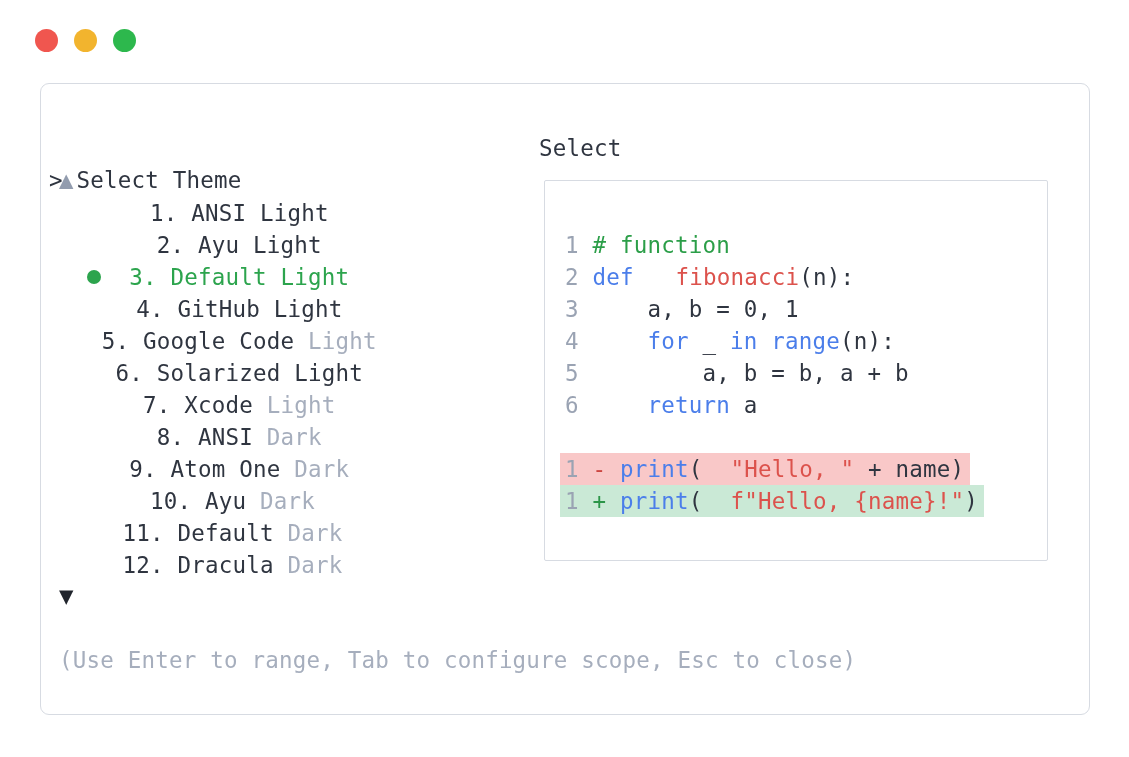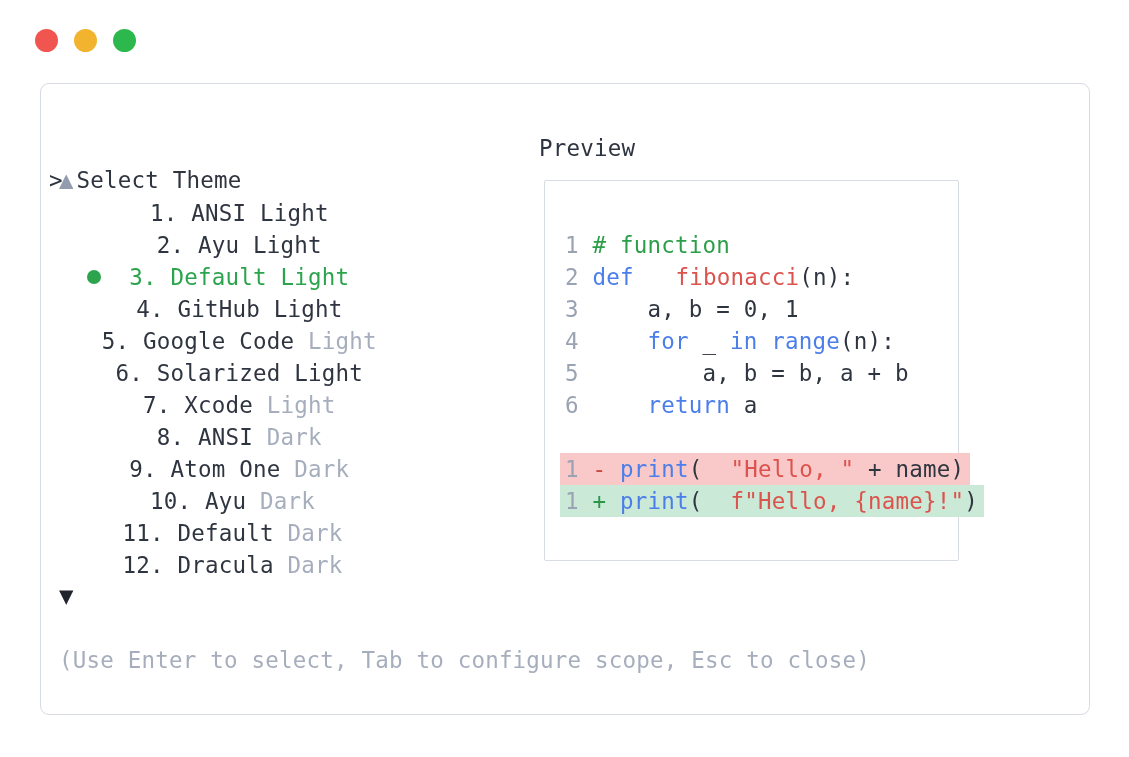--- a/index.html
+++ b/index.html
@@ -33,21 +33,21 @@
   .theme-list{position:absolute;left:20px;top:113px;text-align:center;}
   .theme-row{height:32px;cursor:pointer;}
   .dot-slot{display:inline-block;width:2ch;height:32px;position:relative;vertical-align:top;}
   .dot{position:absolute;left:-2px;top:9px;width:14px;height:14px;border-radius:50%;background:var(--selection-green);}
   .theme-row .num,.theme-row .name{color:var(--text-dark);}
   .theme-row .variant{color:var(--text-muted);}
   .theme-row.selected .num,.theme-row.selected .name,.theme-row.selected .variant{color:var(--selection-green);}
 
   
   .preview-title{position:absolute;left:498px;top:48px;}
-  .preview-box{position:absolute;left:503px;top:96px;width:415px;height:381px;
+  .preview-box{position:absolute;left:503px;top:96px;width:504px;height:381px;
     border:1.5px solid var(--border);border-radius:2px;background:#fff;}
   .code{position:absolute;left:20px;top:48px;}
   .diff{position:absolute;left:20px;top:272px;}
   .code-row{height:32px;}
   .lnum{color:var(--line-number);}
   .tok-comment{color:var(--code-comment);}
   .tok-keyword{color:var(--code-keyword);}
   .tok-red{color:var(--code-red);margin-left:28px;}
   .tok-plain{color:var(--text-dark);}
   .tok-minus{color:var(--diff-minus);}
@@ -67,21 +67,21 @@
 
 <div class="panel">
   <div class="prompt mono">&gt; Select Theme</div>
 
   <div class="scroll-up mono">▲</div>
 
   <div class="theme-list mono" id="theme-list"><div class="theme-row"><span class="dot-slot">  </span><span class="num"> 1. </span><span class="name">ANSI Light</span></div><div class="theme-row"><span class="dot-slot">  </span><span class="num"> 2. </span><span class="name">Ayu Light</span></div><div class="theme-row selected"><span class="dot-slot">  <span class="dot"></span></span><span class="num"> 3. </span><span class="name">Default Light</span></div><div class="theme-row"><span class="dot-slot">  </span><span class="num"> 4. </span><span class="name">GitHub Light</span></div><div class="theme-row"><span class="dot-slot">  </span><span class="num"> 5. </span><span class="name">Google Code</span><span class="variant"> Light</span></div><div class="theme-row"><span class="dot-slot">  </span><span class="num"> 6. </span><span class="name">Solarized Light</span></div><div class="theme-row"><span class="dot-slot">  </span><span class="num"> 7. </span><span class="name">Xcode</span><span class="variant"> Light</span></div><div class="theme-row"><span class="dot-slot">  </span><span class="num"> 8. </span><span class="name">ANSI</span><span class="variant"> Dark</span></div><div class="theme-row"><span class="dot-slot">  </span><span class="num"> 9. </span><span class="name">Atom One</span><span class="variant"> Dark</span></div><div class="theme-row"><span class="dot-slot">  </span><span class="num">10. </span><span class="name">Ayu</span><span class="variant"> Dark</span></div><div class="theme-row"><span class="dot-slot">  </span><span class="num">11. </span><span class="name">Default</span><span class="variant"> Dark</span></div><div class="theme-row"><span class="dot-slot">  </span><span class="num">12. </span><span class="name">Dracula</span><span class="variant"> Dark</span></div></div>
 
   <div class="scroll-down mono">▼</div>
 
-  <div class="help mono">(Use Enter to select, Tab to configure scope, Esc to close)</div>
+  <div class="help mono">(Use Enter to range, Tab to configure scope, Esc to close)</div>
 
-  <div class="preview-title mono">Preview</div>
+  <div class="preview-title mono">Select</div>
 
   <div class="preview-box">
     <div class="code mono" id="code-block"><div class="code-row"><span class="lnum">1 </span><span class="tok-comment"># function</span></div><div class="code-row"><span class="lnum">2 </span><span class="tok-keyword">def</span><span class="tok-plain"> </span><span class="tok-red">fibonacci</span><span class="tok-plain">(n):</span></div><div class="code-row"><span class="lnum">3 </span><span class="tok-plain">    a, b = 0, 1</span></div><div class="code-row"><span class="lnum">4 </span><span class="tok-plain">    </span><span class="tok-keyword">for</span><span class="tok-plain"> _ </span><span class="tok-keyword">in</span><span class="tok-plain"> </span><span class="tok-keyword">range</span><span class="tok-plain">(n):</span></div><div class="code-row"><span class="lnum">5 </span><span class="tok-plain">        a, b = b, a + b</span></div><div class="code-row"><span class="lnum">6 </span><span class="tok-plain">    </span><span class="tok-keyword">return</span><span class="tok-plain"> a</span></div></div>
     <div class="diff mono" id="diff-block"><div class="code-row"><span class="diff-bg removed"><span class="lnum">1 </span><span class="tok-minus">- </span><span class="tok-keyword">print</span><span class="tok-plain">(</span><span class="tok-red">"Hello, "</span><span class="tok-plain"> + name)</span></span></div><div class="code-row"><span class="diff-bg added"><span class="lnum">1 </span><span class="tok-plus">+ </span><span class="tok-keyword">print</span><span class="tok-plain">(</span><span class="tok-red">f"Hello, {name}!"</span><span class="tok-plain">)</span></span></div></div>
   </div>
 </div>
 
 </body></html>

